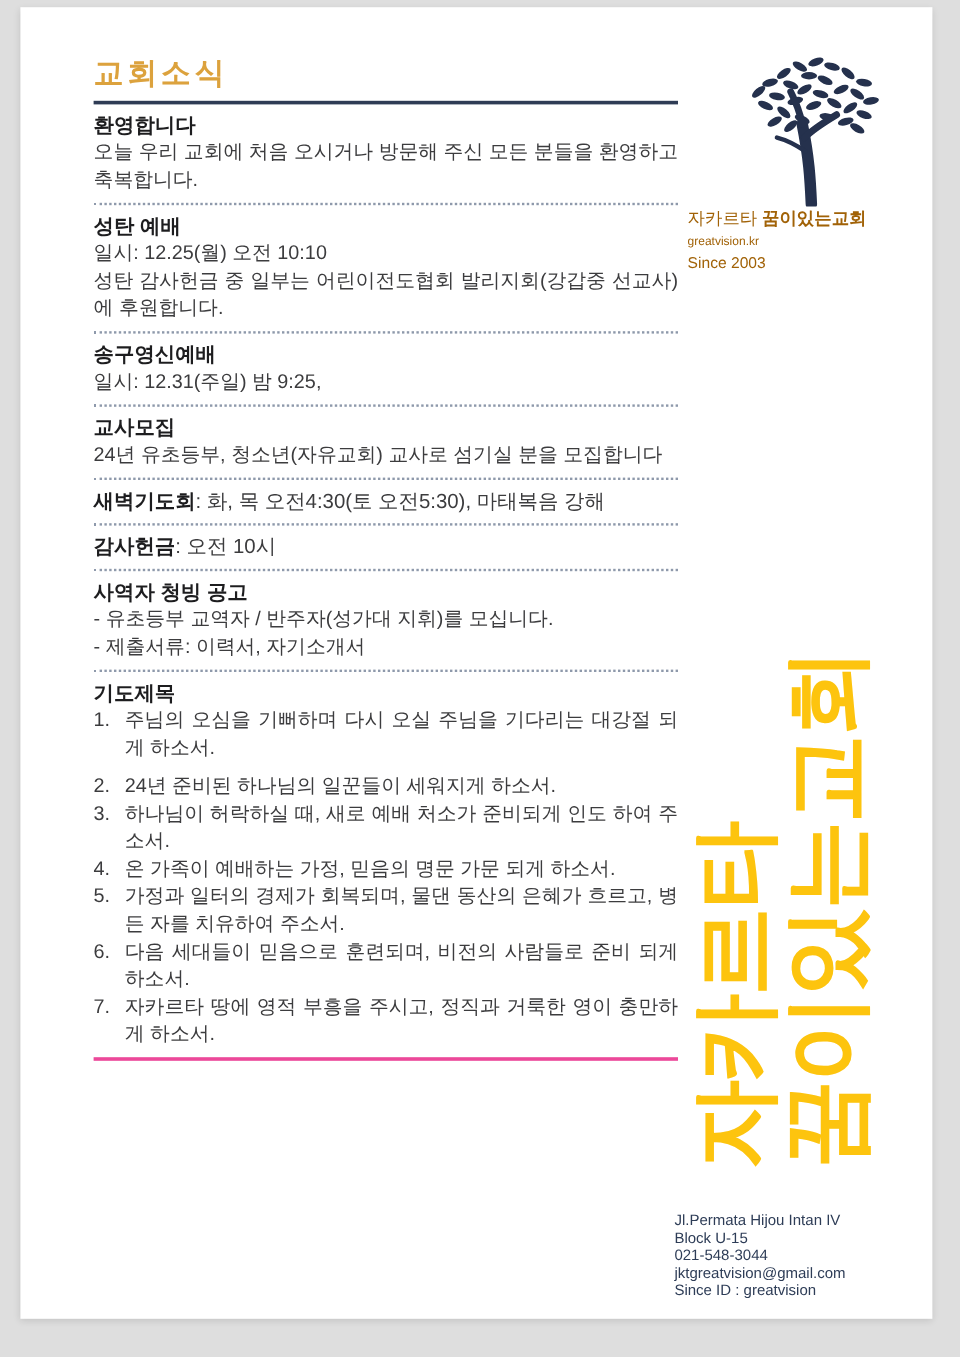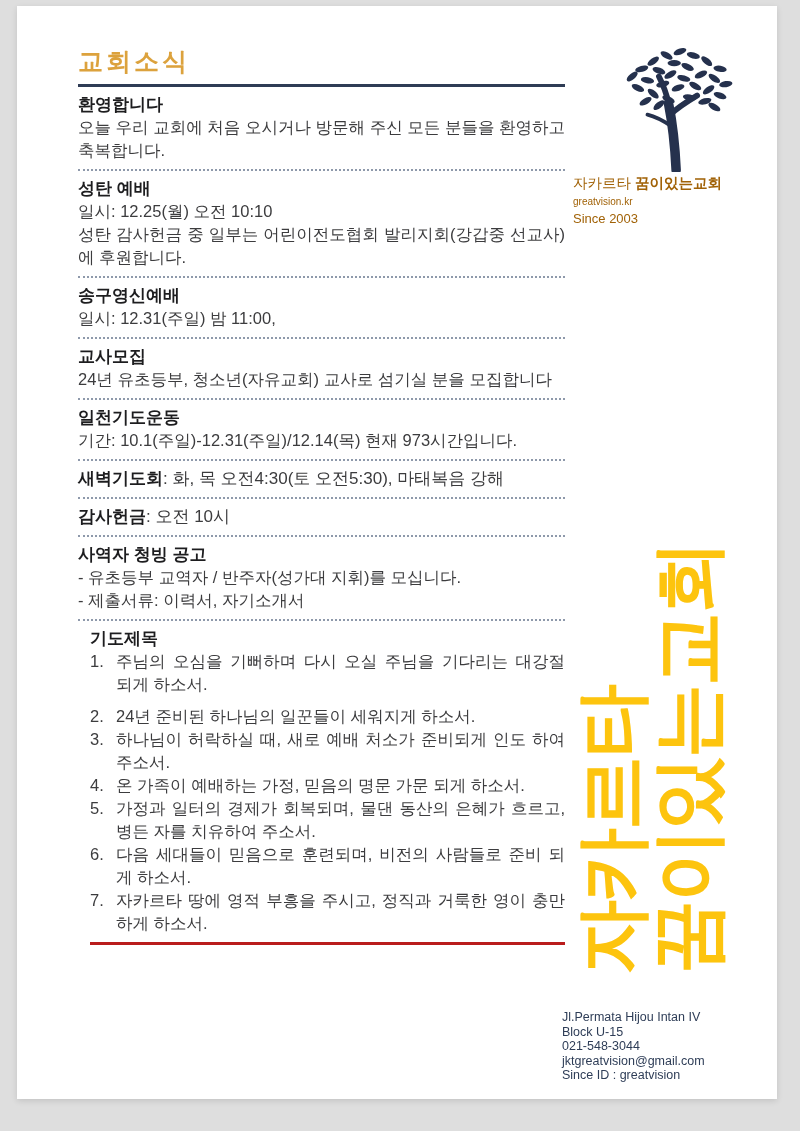--- a/index.html
+++ b/index.html
@@ -28,22 +28,21 @@
   }
   .title-rule{
     margin-top:8px;
     border-top:3px solid #2f3c55;
   }
   .sec{
     padding:6px 0 7px 0;
     border-bottom:2px dotted #8e99ab;
   }
   .sec.last{
-    border-bottom:3px solid #b91c1c;
-    margin-left:12px;
+    border-bottom:3px solid #ec4899;
   }
   .h{
     font-size:17px;line-height:23px;
     font-weight:bold;color:#1d1d1f;
   }
   .h .rest{font-weight:normal;color:#3c3c3e;}
   .b{
     font-size:16.5px;line-height:23px;
     color:#3c3c3e;text-align:justify;
   }
@@ -98,32 +97,28 @@
     </section>
 
     <section class="sec">
       <div class="h">성탄 예배</div>
       <div class="b">일시: 12.25(월) 오전 10:10</div>
       <div class="b">성탄 감사헌금 중 일부는 어린이전도협회 발리지회(강갑중 선교사)에 후원합니다.</div>
     </section>
 
     <section class="sec">
       <div class="h">송구영신예배</div>
-      <div class="b">일시: 12.31(주일) 밤 11:00,</div>
+      <div class="b">일시: 12.31(주일) 밤 9:25,</div>
     </section>
 
     <section class="sec">
       <div class="h">교사모집</div>
       <div class="b">24년 유초등부, 청소년(자유교회) 교사로 섬기실 분을 모집합니다</div>
     </section>
 
-    <section class="sec">
-      <div class="h">일천기도운동</div>
-      <div class="b">기간: 10.1(주일)-12.31(주일)/12.14(목) 현재 973시간입니다.</div>
-    </section>
 
     <section class="sec">
       <div class="h"><span>새벽기도회</span><span class="rest">: 화, 목 오전4:30(토 오전5:30), 마태복음 강해</span></div>
     </section>
 
     <section class="sec">
       <div class="h"><span>감사헌금</span><span class="rest">: 오전 10시</span></div>
     </section>
 
     <section class="sec">

